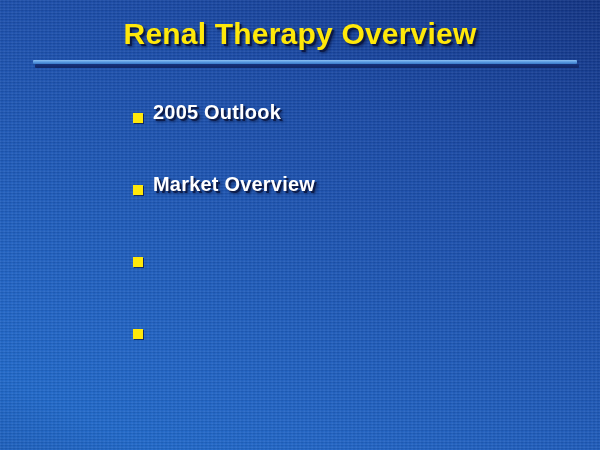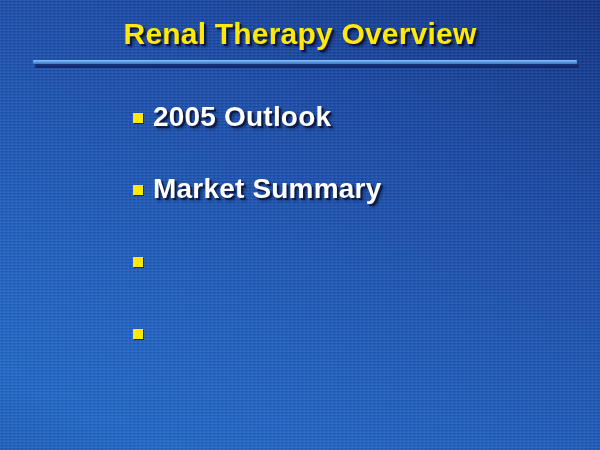--- a/index.html
+++ b/index.html
@@ -117,21 +117,21 @@
     width: 10px;
     height: 10px;
     margin-top: 12px;
     background: #ffe80a;
     box-shadow: 1px 1px 0 rgba(10,20,60,0.70);
   }
 
   .bullet-text {
     flex: 0 0 auto;
     margin-left: 10px;
-    font-size: 28px;
+    font-size: 20px;
     font-weight: bold;
     color: #ffffff;
     letter-spacing: 0.2px;
     white-space: nowrap;
     text-shadow:
       2px 2px 0 rgba(10,20,60,0.80),
       3px 3px 3px rgba(5,10,40,0.50);
   }
 </style>
 </head>
@@ -150,21 +150,21 @@
 
   <div id="bullets">
 
     <div class="bullet-row">
       <span class="bullet-marker"></span>
       <span class="bullet-text">2005 Outlook</span>
     </div>
 
     <div class="bullet-row">
       <span class="bullet-marker"></span>
-      <span class="bullet-text">Market Summary</span>
+      <span class="bullet-text">Market Overview</span>
     </div>
 
     <div class="bullet-row">
       <span class="bullet-marker"></span>
     </div>
 
     <div class="bullet-row">
       <span class="bullet-marker"></span>
     </div>
 

